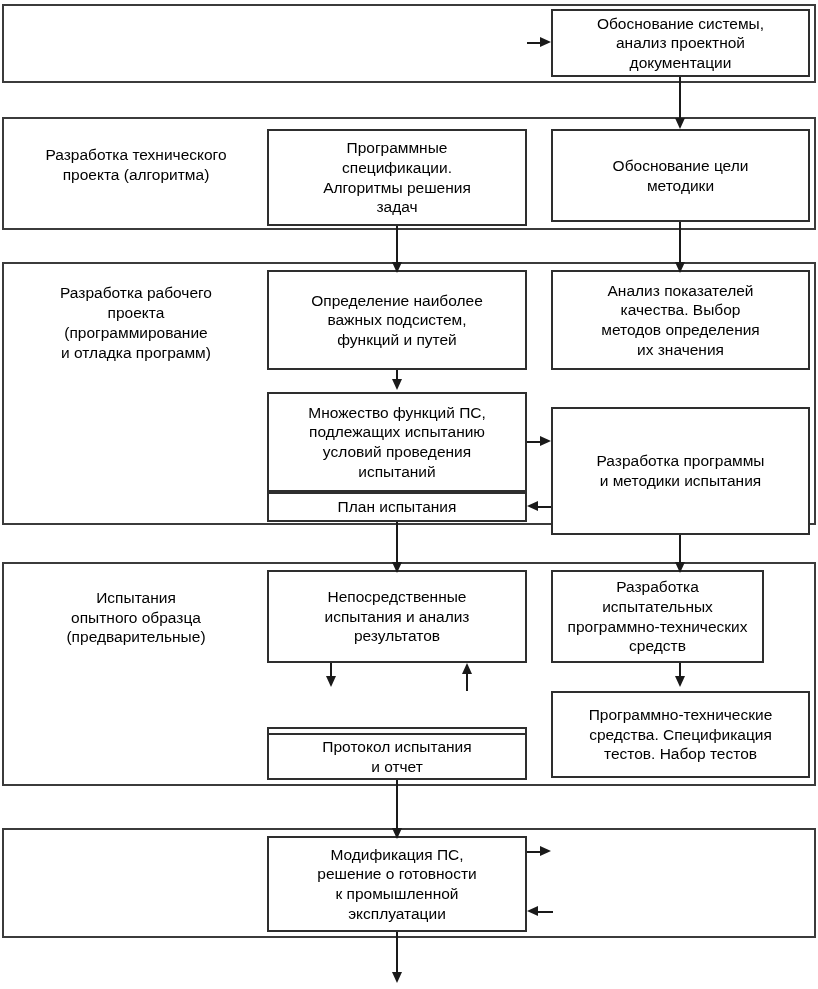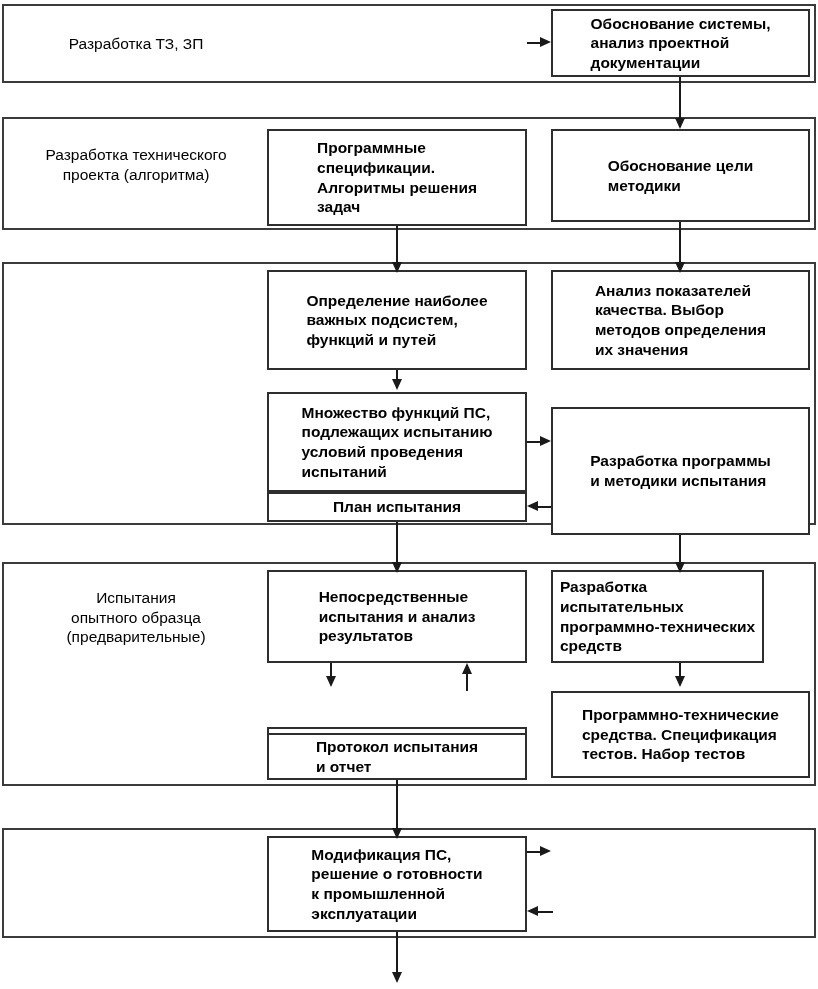--- a/index.html
+++ b/index.html
@@ -37,26 +37,26 @@
 
   
   .node{
     position:absolute;
     box-sizing:border-box;
     border:2px solid #2e2e2e;
     background:#ffffff;
     display:flex;
     align-items:center;
     justify-content:center;
+    text-align:center;
     font-size:15.5px;
     line-height:1.26;
     white-space:pre-line;
     padding:2px 4px;
     z-index:3;
-    font-weight:bold;
   }
 
   
   .conn{
     position:absolute;
     background:#1a1a1a;
     z-index:2;
   }
   .conn.v{width:2px;}
   .conn.h{height:2px;}
@@ -85,21 +85,20 @@
     border-bottom:5px solid transparent;
     border-right:11px solid #1a1a1a;
   }
 </style>
 </head>
 <body>
 
 <div id="canvas">
 
   <div class="stage" style="left:2px; top:4px; width:814px; height:79px;"></div>
-  <div class="stage-label" style="left:10px; top:4px; width:252px; height:79px;">Разработка ТЗ, ЗП</div>
 
   <div class="node" style="left:551px; top:9px; width:259px; height:68px;">Обоснование системы,
 анализ проектной
 документации</div>
 
   <div class="conn h" style="left:527px; top:42px; width:16px;"></div>
   <div class="arrowhead right" style="left:540px; top:37px;"></div>
 
   <div class="conn v" style="left:679px; top:77px; height:50px;"></div>
   <div class="arrowhead down" style="left:675px; top:118px;"></div>
@@ -115,20 +114,24 @@
   <div class="node" style="left:551px; top:129px; width:259px; height:93px;">Обоснование цели
 методики</div>
 
   <div class="conn v" style="left:396px; top:222px; height:47px;"></div>
   <div class="arrowhead down" style="left:392px; top:262px;"></div>
 
   <div class="conn v" style="left:679px; top:222px; height:47px;"></div>
   <div class="arrowhead down" style="left:675px; top:262px;"></div>
 
   <div class="stage" style="left:2px; top:262px; width:814px; height:263px;"></div>
+  <div class="stage-label" style="left:8px; top:268px; width:256px; height:110px;">Разработка рабочего
+проекта
+(программирование
+и отладка программ)</div>
 
   <div class="node" style="left:267px; top:270px; width:260px; height:100px;">Определение наиболее
 важных подсистем,
 функций и путей</div>
   <div class="node" style="left:551px; top:270px; width:259px; height:100px;">Анализ показателей
 качества. Выбор
 методов определения
 их значения</div>
 
   <div class="node" style="left:267px; top:392px; width:260px; height:100px;">Множество функций ПС,

